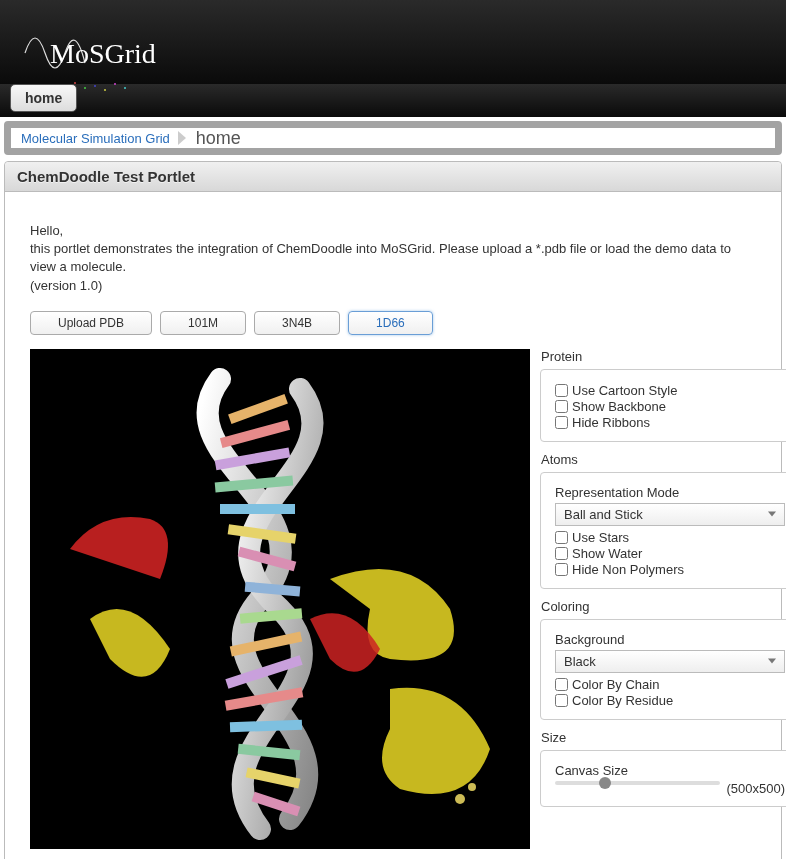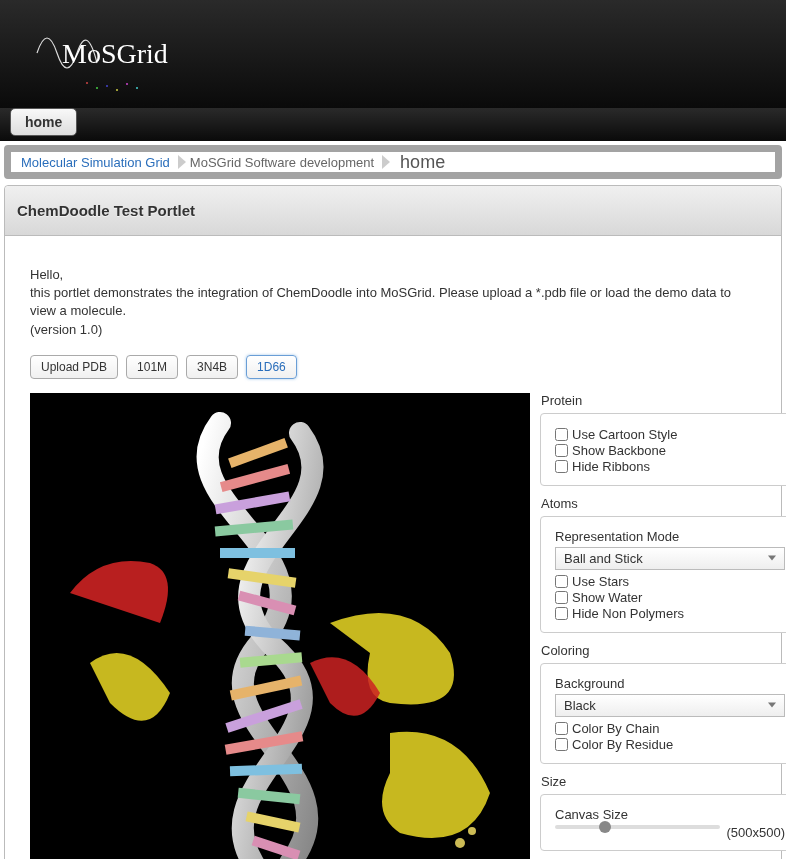--- a/index.html
+++ b/index.html
@@ -1,21 +1,21 @@
 <!DOCTYPE html>
 <html><head>
   <meta charset="utf-8">
   <style>
     * { box-sizing: border-box; margin: 0; padding: 0; }
     body { font-family: Arial, Helvetica, sans-serif; font-size: 13px; background: #fff; color: #333; }
     
     .top-banner {
       background: linear-gradient(180deg, #2a2a2a 0%, #0a0a0a 100%);
-      height: 108px;
-      padding: 8px 10px 0 22px;
+      height: 84px;
+      padding: 8px 10px 0 10px;
       position: relative;
     }
     .logo-area {
       position: relative;
       width: 140px;
       height: 90px;
     }
     .logo-text {
       font-family: 'Brush Script MT', cursive;
       color: #fff;
@@ -81,36 +81,36 @@
     .portlet {
       margin: 6px 4px 0 4px;
       border: 1px solid #bbb;
       border-radius: 4px;
       background: #fff;
     }
     .portlet-header {
       background: linear-gradient(180deg, #f0f0f0 0%, #d8d8d8 100%);
       border-bottom: 1px solid #bbb;
       border-radius: 4px 4px 0 0;
-      padding: 16px 12px;
+      padding: 6px 12px;
       font-size: 15px;
       font-weight: bold;
       color: #333;
       text-shadow: 0 1px 0 rgba(255,255,255,0.6);
     }
     .portlet-body { padding: 30px 25px 15px 25px; }
     
     .intro-text { line-height: 1.4; margin-bottom: 16px; }
     
     .button-row { display: flex; gap: 8px; margin-bottom: 14px; }
     .btn {
       background: linear-gradient(180deg, #fff 0%, #f0f0f0 100%);
       border: 1px solid #aaa;
       border-radius: 4px;
-      padding: 4px 10px;
+      padding: 4px 27px;
       font-size: 12px;
       cursor: pointer;
       color: #333;
       text-align: right;
     }
     .btn.active {
       border-color: #6a9ed6;
       box-shadow: 0 0 3px rgba(100,160,220,0.6);
       color: #2a6ebb;
     }
@@ -201,21 +201,20 @@
     <span class="logo-text">MoSGrid</span>
   </div>
 </div>
 
 <div class="nav-tabs">
   <div class="nav-tab">home</div>
 </div>
 
 <div class="breadcrumb-bar">
   <div class="bc-item link">Molecular Simulation Grid</div>
-  <div class="bc-item">MoSGrid Software development</div>
   <div class="bc-current">home</div>
 </div>
 
 <div class="portlet">
   <div class="portlet-header">ChemDoodle Test Portlet</div>
   <div class="portlet-body">
     <div class="intro-text">
       <div>Hello,</div>
       <div>this portlet demonstrates the integration of ChemDoodle into MoSGrid. Please upload a *.pdb file or load the demo data to view a molecule.</div>
       <div>(version 1.0)</div>

